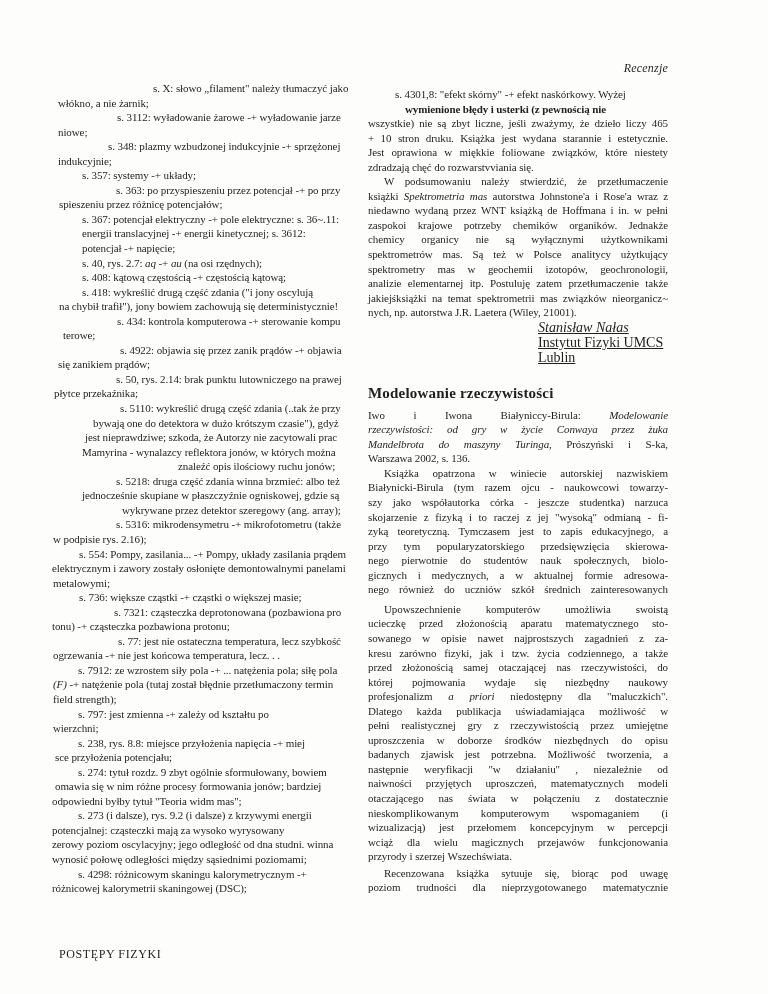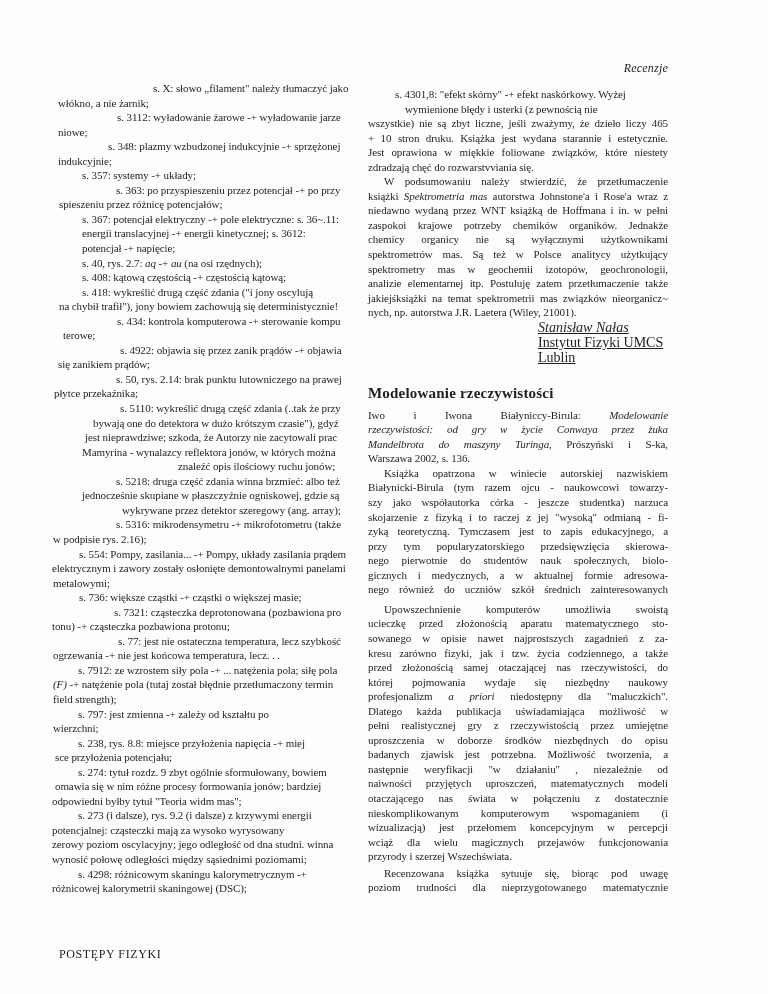--- a/index.html
+++ b/index.html
@@ -99,21 +99,21 @@
       <div class="line"><span>zerowy poziom oscylacyjny; jego odległość od dna studni. winna</span></div>
       <div class="line"><span>wynosić połowę odległości między sąsiednimi poziomami;</span></div>
       <div class="line" style="padding-left: 26px;"><span>s. 4298: różnicowym skaningu kalorymetrycznym -+</span></div>
       <div class="line"><span>różnicowej kalorymetrii skaningowej (DSC);</span></div>
     </div>
 
   <div class="col-right">
 
     <div id="rc-errata">
         <div class="line" style="padding-left: 27px;"><span>s. 4301,8: "efekt skórny" -+ efekt naskórkowy. Wyżej</span></div>
-        <div class="line" style="padding-left: 37px;"><span>wymienione błędy i usterki (z pewnością nie</span></div>
+        <div class="line" style="padding-left: 37px; font-weight: bold;"><span>wymienione błędy i usterki (z pewnością nie</span></div>
         <div class="line just"><span>wszystkie) nie są zbyt liczne, jeśli zważymy, że dzieło liczy 465</span></div>
         <div class="line just"><span>+ 10 stron druku. Książka jest wydana starannie i estetycznie.</span></div>
         <div class="line just"><span>Jest oprawiona w miękkie foliowane związków, które niestety</span></div>
         <div class="line"><span>zdradzają chęć do rozwarstvviania się.</span></div>
         <div class="line just" style="padding-left: 16px;"><span>W podsumowaniu należy stwierdzić, że przetłumaczenie</span></div>
         <div class="line just"><span>książki </span><span class="it">Spektrometria mas</span><span> autorstwa Johnstone'a i Rose'a wraz z</span></div>
         <div class="line just"><span>niedawno wydaną przez WNT książką de Hoffmana i in. w pełni</span></div>
         <div class="line just"><span>zaspokoi krajowe potrzeby chemików organików. Jednakże</span></div>
         <div class="line just"><span>chemicy organicy nie są wyłącznymi użytkownikami</span></div>
         <div class="line just"><span>spektrometrów mas. Są też w Polsce analitycy użytkujący</span></div>

